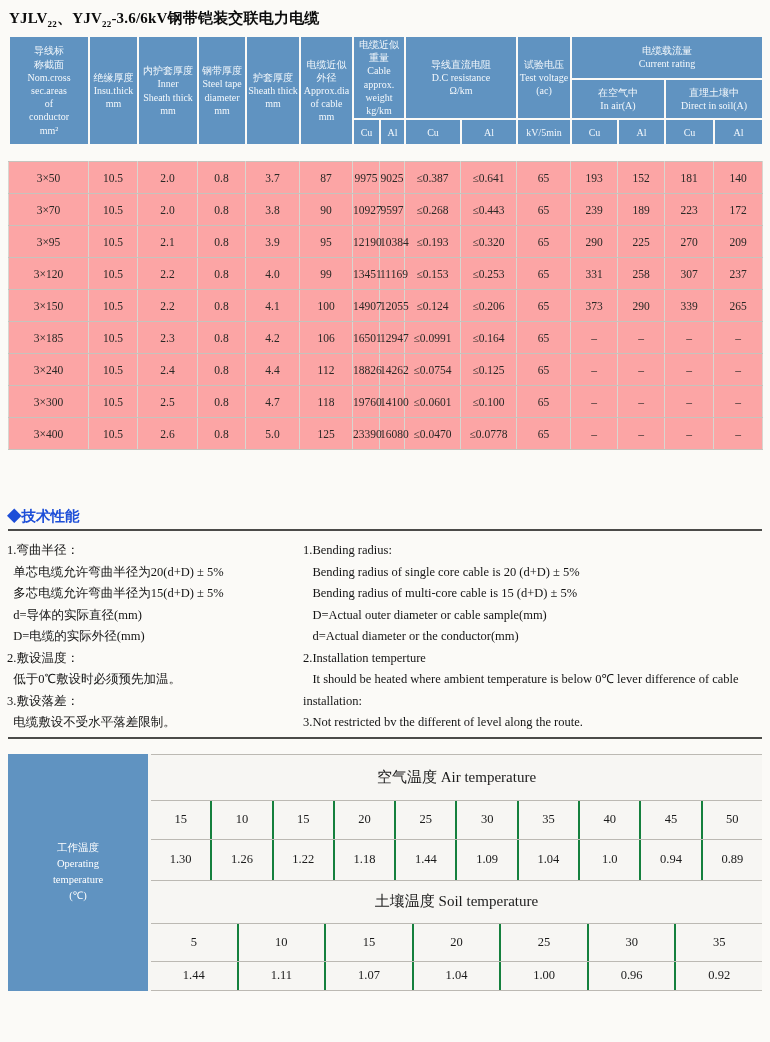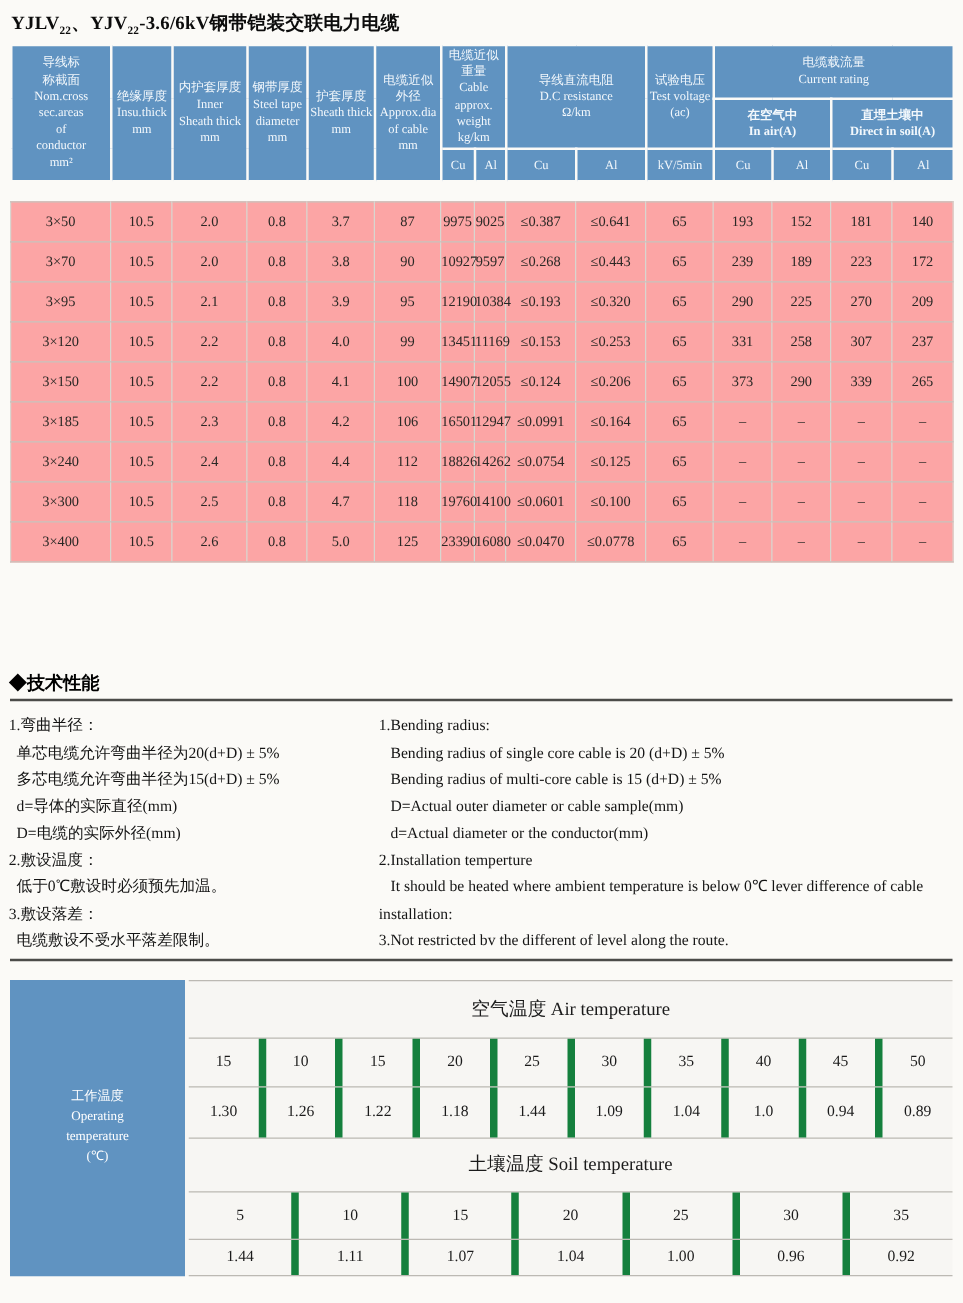--- a/index.html
+++ b/index.html
@@ -6,45 +6,45 @@
   .page{position:relative;width:770px;height:1042px;background:#fbfaf7;overflow:hidden;
         font-family:"Liberation Serif",serif;color:#222;border-radius:18px;}
   .title{padding:9px 8px 6px 9px;font-size:15px;font-weight:bold;color:#0c0c0c;letter-spacing:.2px;}
   .title sub{font-size:9px;}
 
   table.spec{border-collapse:collapse;table-layout:fixed;margin:0 8px;width:754px;}
   table.spec th{background:#6093c1;border:2px solid #fbfaf7;color:#f3f8fc;font-weight:normal;
         font-size:10px;line-height:1.32;white-space:pre-line;vertical-align:middle;
         text-align:center;padding:1px 0;}
   tr.hr1 th{height:34px;}
-  tr.hr2 th{height:32px;font-weight:bold;}
+  tr.hr2 th{height:32px;}
   tr.hr3 th{height:22px;}
 
   table.specbody{border-collapse:collapse;table-layout:fixed;margin:15px 8px 0 8px;width:754px;background:#fca5a5;}
   table.specbody td{border-top:1px solid #c6c3bd;border-bottom:1px solid #c6c3bd;
         border-left:1px solid #d8d6d0;border-right:1px solid #d8d6d0;
         height:31px;text-align:center;font-size:11.5px;color:#2a2825;white-space:nowrap;padding:0;}
 
-  .section-head{margin:87px 8px 0 7px;font-size:14.5px;font-weight:bold;color:#000000;}
+  .section-head{margin:57px 8px 0 7px;font-size:14.5px;font-weight:bold;color:#1d4ed8;}
   .section-head.second{margin-top:49px;}
   .rule{border-bottom:2px solid #4b4b49;margin:3px 8px 0 8px;}
 
   .tech-cols{display:flex;margin:9px 0 0 7px;font-size:12.5px;line-height:21.5px;color:#141414;}
   .tech-zh{width:296px;flex:none;}
   .tech-cols .tline{white-space:pre;}
   .tech-en{flex:1;}
 
   .corr{display:flex;margin:15px 8px 0 8px;height:237px;background:#f7f6f3;}
   .corr-left{flex:none;width:140px;background:#6093c1;color:#fff;display:flex;align-items:center;
         justify-content:center;text-align:center;font-size:10.5px;line-height:1.55;white-space:pre-line;}
   .corr-right{flex:1;display:flex;flex-direction:column;margin-left:3px;border-top:1px solid #bcb9b3;}
   .crow{display:flex;border-bottom:1px solid #bcb9b3;}
   .crow.label{align-items:center;justify-content:center;font-size:15px;color:#1b1b1b;}
   .crow .ccell{flex:1;display:flex;align-items:center;justify-content:center;
-        font-size:12.5px;color:#1b1b1b;border-left:6px solid #15803d;}
+        font-size:12.5px;color:#1b1b1b;border-left:2px solid #15803d;}
   .crow .ccell:first-child{border-left:none;}
   .h45{height:45px;flex:none;}
   .h38{height:38px;flex:none;}
   .h40{height:40px;flex:none;}
   .h42{height:42px;flex:none;}
   .h37{height:37px;flex:none;}
   .hfill{flex:1;}
 </style>
 </head>
 <body>

